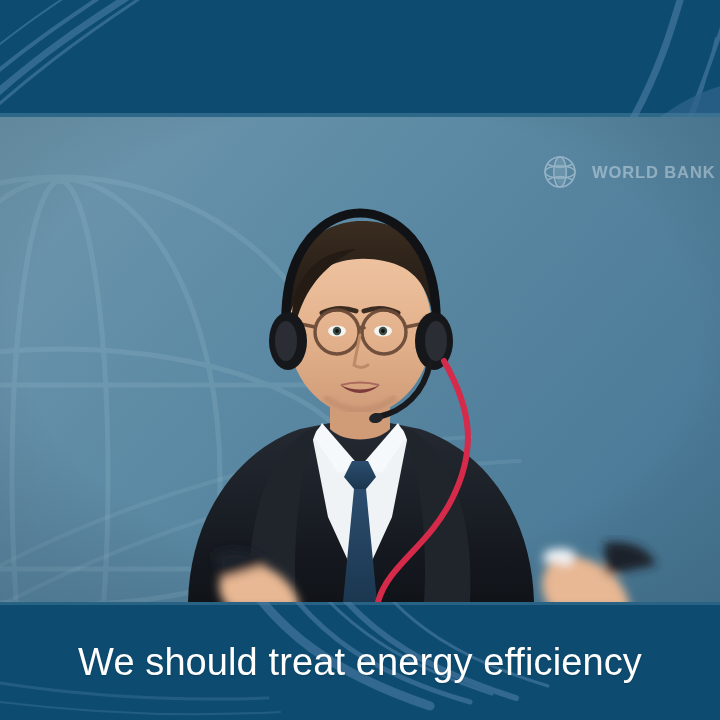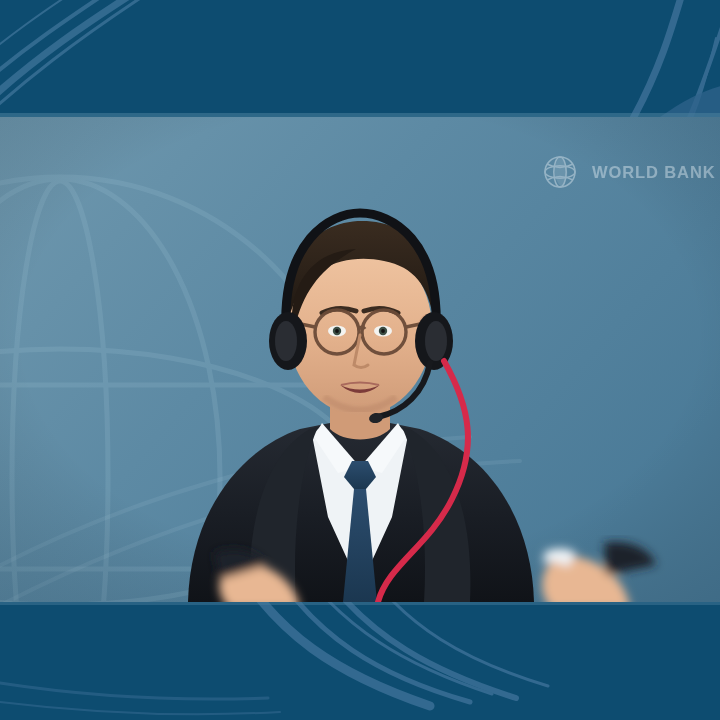--- a/index.html
+++ b/index.html
@@ -274,14 +274,15 @@
         <path d="M368 -30 C 408 24, 462 58, 548 84" stroke-width="3"></path>
       </g>
       <g fill="none" stroke="#33688f" stroke-linecap="round" opacity=".6">
         <path d="M-30 76 C 60 92, 160 100, 268 96" stroke-width="3"></path>
         <path d="M-30 96 C 70 110, 170 116, 280 110" stroke-width="2"></path>
       </g>
       <rect x="0" y="0" width="720" height="3" fill="#4a7f9d" opacity=".45"></rect>
     </svg>
   </div>
 
+  <div class="caption">We should treat energy efficiency</div>
 
 </div>
 
 </body></html>

